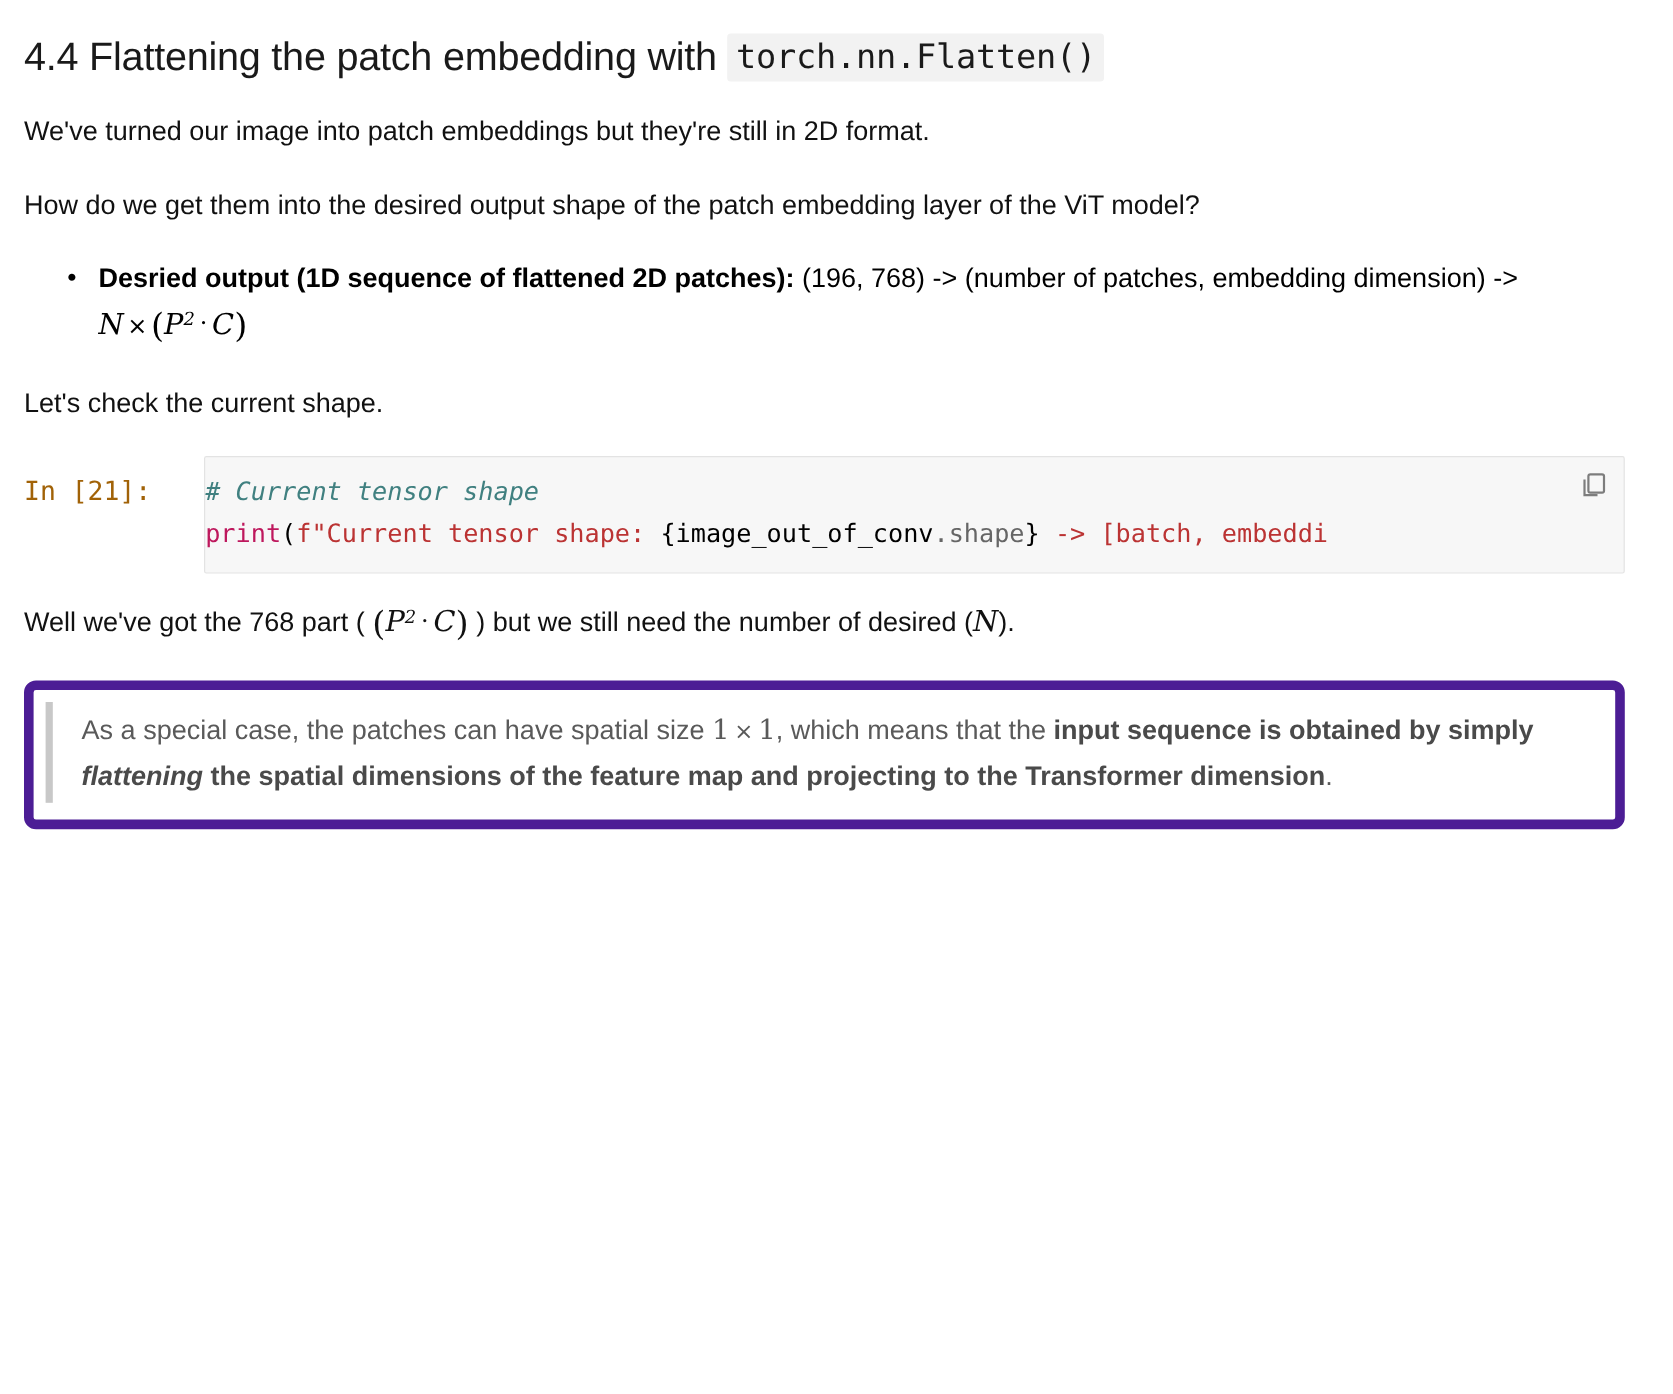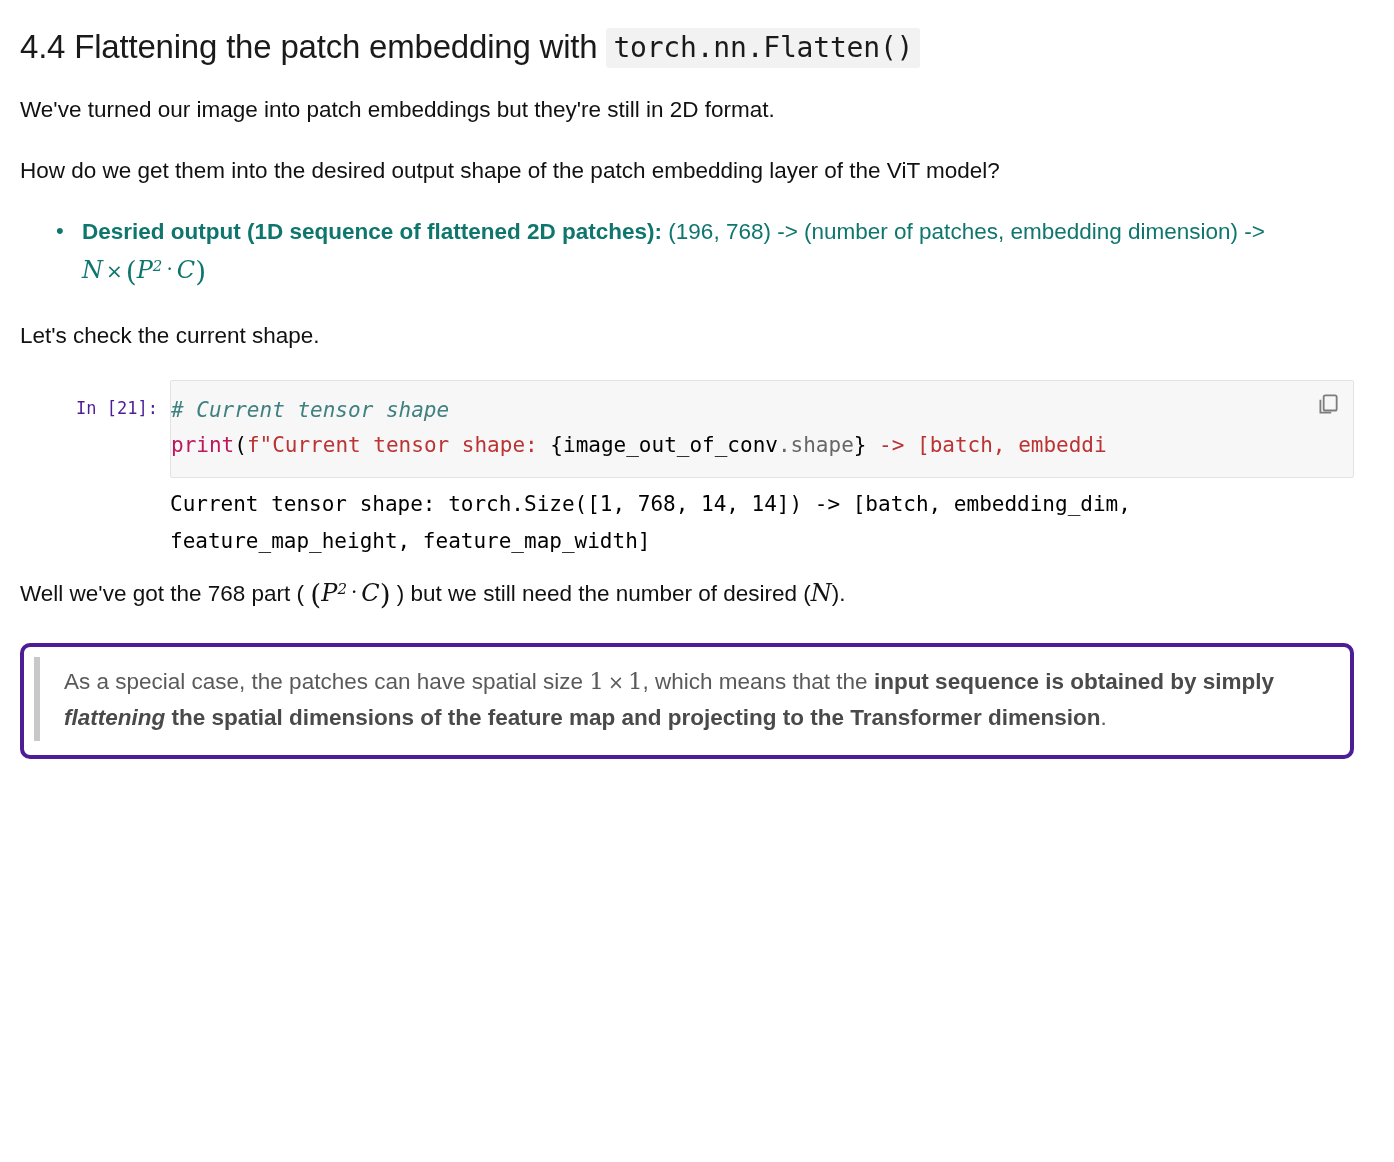--- a/index.html
+++ b/index.html
@@ -44,21 +44,21 @@
   }
   ul.bullets {
     margin: 0 0 26px 0;
     padding-left: 62px;
     list-style: none;
   }
   ul.bullets li {
     font-size: 22.5px;
     line-height: 1.55;
     position: relative;
-    color: #0f766e;
+    color: #000000;
   }
   ul.bullets li::before {
     content: "•";
     position: absolute;
     left: -26px;
     top: -1px;
     font-size: 22px;
   }
   b, strong { font-weight: 700; }
   .math {
@@ -92,25 +92,24 @@
   }
 
   
   .cell {
     display: flex;
     align-items: flex-start;
     margin: 0 0 6px 0;
   }
   .cell-prompt {
     font-family: "DejaVu Sans Mono", monospace;
-    font-size: 17px;
-    color: #4c1d95;
+    font-size: 22px;
+    color: #a16207;
     width: 150px;
     min-width: 150px;
-    text-align: right;
     padding-top: 18px;
     padding-right: 12px;
     box-sizing: border-box;
     white-space: pre;
   }
   .cell-body {
     flex: 1;
     background: #f7f7f7;
     border: 1px solid #e3e3e3;
     border-radius: 2px;
@@ -146,21 +145,21 @@
   .output-line {
     font-family: "DejaVu Sans Mono", monospace;
     font-size: 21px;
     line-height: 1.75;
     color: #000000;
     white-space: pre-wrap;
   }
 
   
   .quote-wrap {
-    border: 4px solid #4c1d95;
+    border: 8px solid #4c1d95;
     border-radius: 10px;
     margin: 26px 0 10px 0;
     padding: 10px 18px 14px 10px;
     box-sizing: border-box;
   }
   blockquote.quote {
     margin: 0;
     border-left: 6px solid #c8c8c8;
     padding: 6px 14px 4px 24px;
     color: #5a5a5a;
@@ -202,24 +201,20 @@
     <div class="cell-body">
       <div class="code-line"><span class="tok-comment"># Current tensor shape</span></div>
       <div class="code-line"><span class="tok-fn">print</span><span class="tok-brace">(</span><span class="tok-str">f"</span><span class="tok-str">Current tensor shape: </span><span class="tok-brace">{</span><span>image_out_of_conv</span><span class="tok-punc">.shape</span><span class="tok-brace">}</span><span class="tok-str"> -&gt; [batch, embeddi</span></div>
       <svg class="copy-btn" viewBox="0 0 24 24" fill="none" stroke="#555555" stroke-width="1.7">
         <rect x="8" y="4" width="12" height="14" rx="1.5"></rect>
         <path d="M5 8 L5 20 L15 20"></path>
       </svg>
     </div>
   </div>
 
-  <div class="output-block">
-    <div class="output-line">Current tensor shape: torch.Size([1, 768, 14, 14]) -&gt; [batch, embedding_dim,</div>
-    <div class="output-line">feature_map_height, feature_map_width]</div>
-  </div>
 
   <div class="spacer-top"></div>
 
   <p class="para"><span>Well we've got the 768 part ( </span><span class="math"><span class="paren">(</span>P<sup>2</sup><span class="dot">·</span>C<span class="paren">)</span></span><span> ) but we still need the number of desired (</span><span class="math">N</span><span>).</span></p>
 
 
   <div class="quote-wrap">
     <blockquote class="quote"><span>As a special case, the patches can have spatial size </span><span class="mathq">1<span class="op">×</span>1</span><span>, which means that the </span><b>input sequence is obtained by simply </b><b><i>flattening</i></b><b> the spatial dimensions of the feature map and projecting to the Transformer dimension</b><span>.</span></blockquote>
   </div>
 

